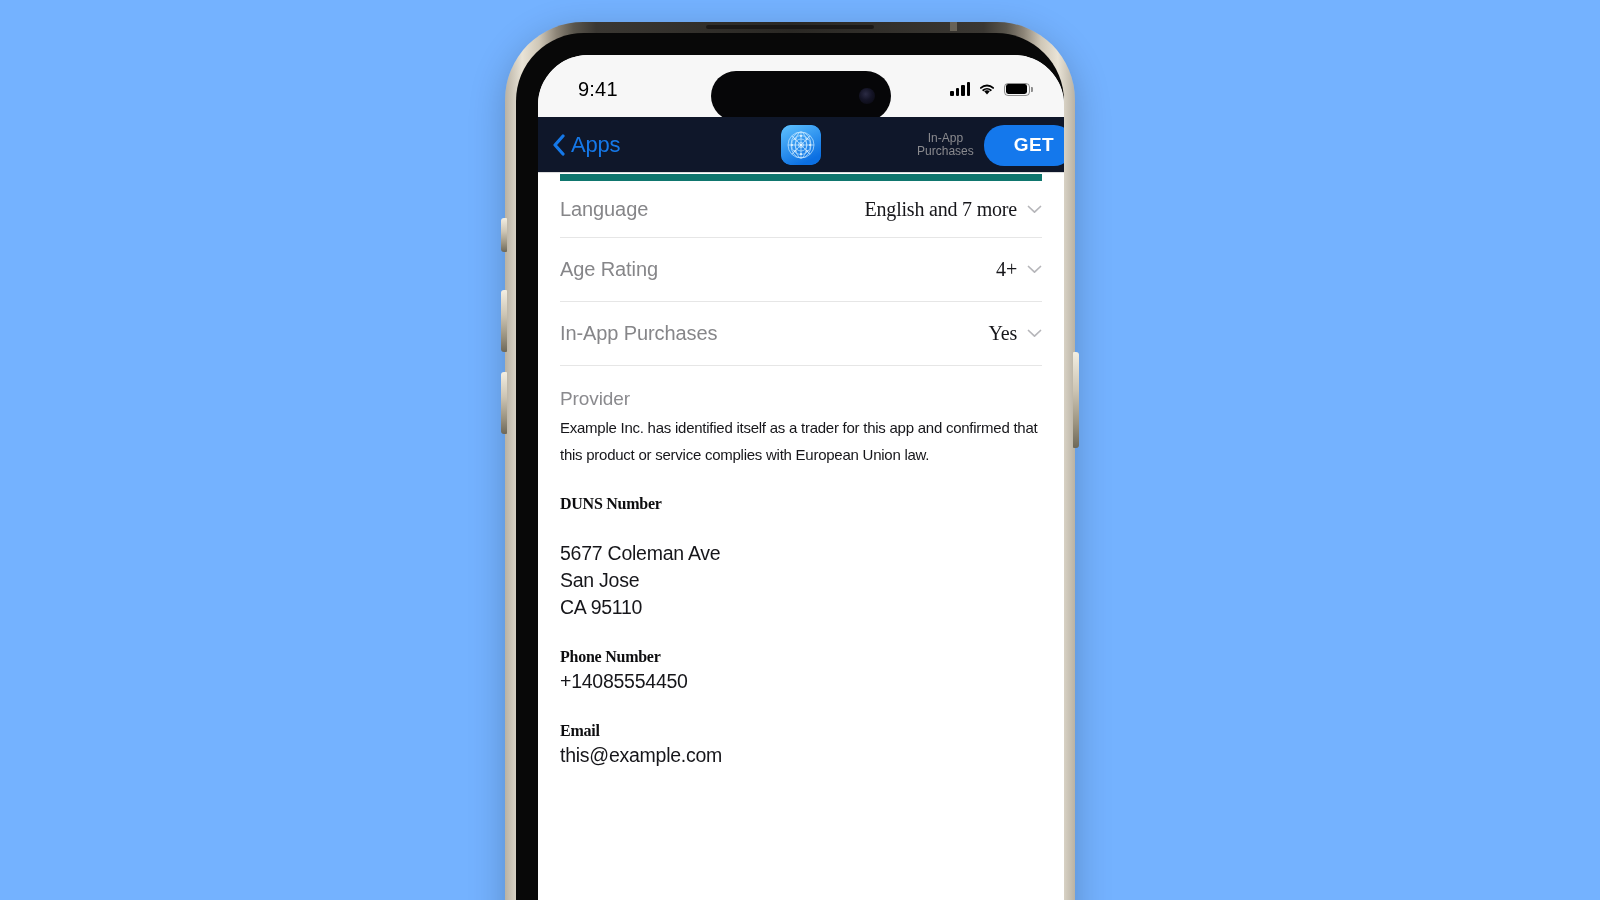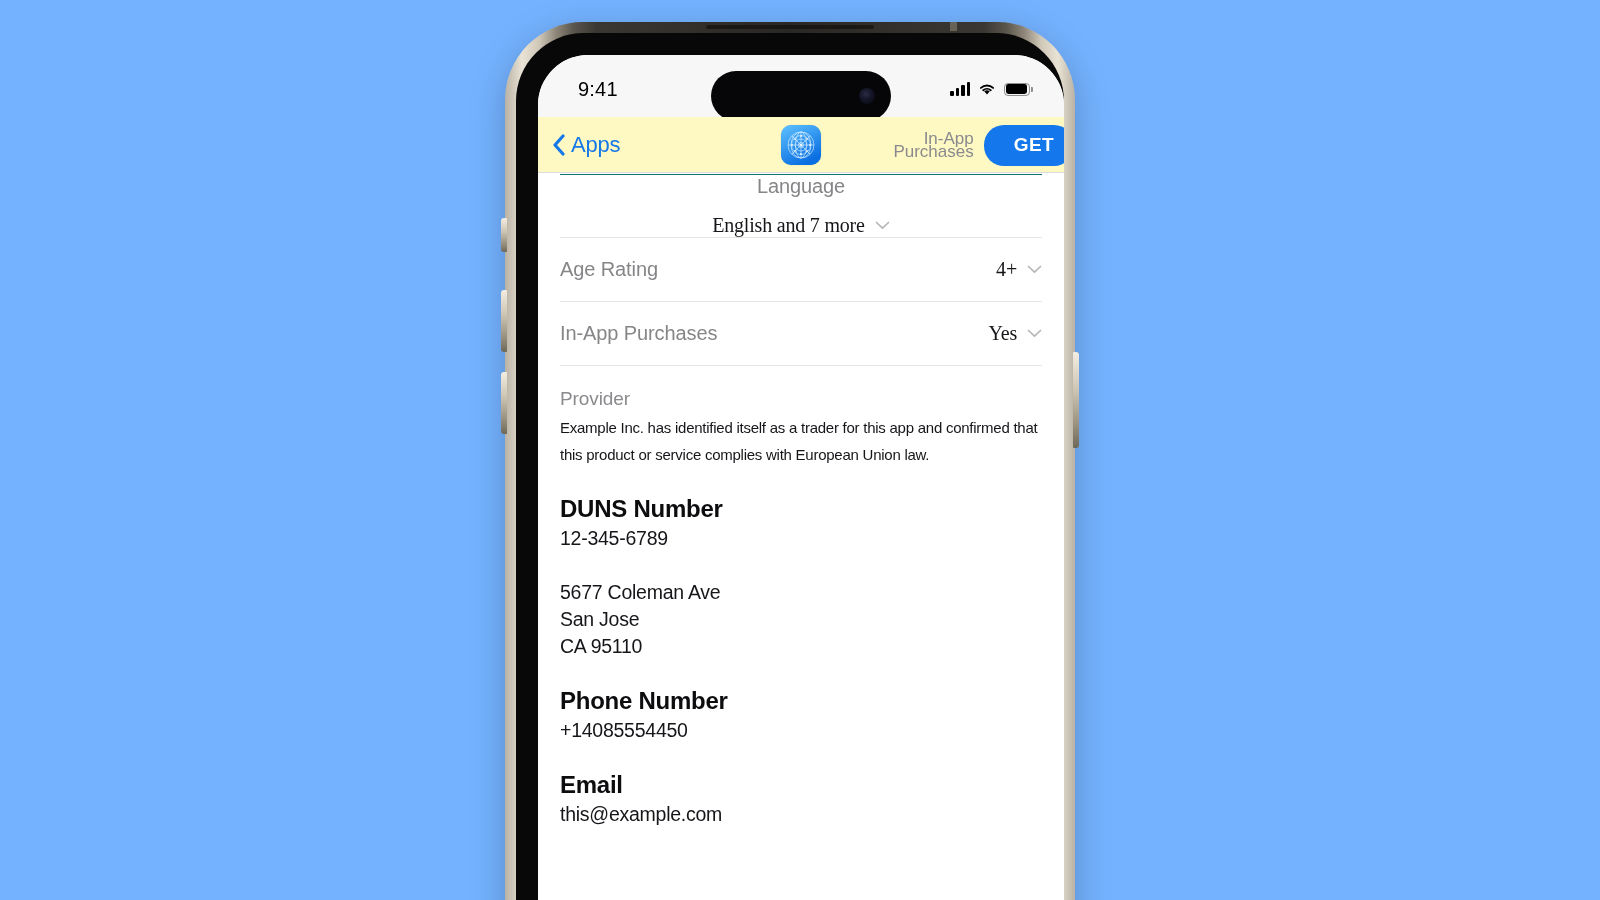--- a/index.html
+++ b/index.html
@@ -112,21 +112,21 @@
   }
   #island-lens {
     position:absolute; right:16px; top:50%; transform:translateY(-50%);
     width:16px; height:16px; border-radius:50%;
     background:radial-gradient(circle at 42% 38%, #2b2b44 0%, #141426 45%, #07070d 100%);
   }
 
   
   #nav-bar {
     position:absolute; left:0; top:62px; width:100%; height:56px;
-    background:#fef9c3;
+    background:#0f172a;
     display:flex; align-items:center;
     padding:0 0 0 14px;
     border-bottom:1px solid #dcdcdc;
   }
   #back-button {
     display:flex; align-items:center; gap:6px;
     color:#1267D4; cursor:pointer;
   }
   #chevron-left-icon { width:13px; height:22px; flex:none; }
   #back-label { font-size:22px; color:#1578E8; letter-spacing:-.2px; }
@@ -138,22 +138,22 @@
     background:linear-gradient(150deg,#49B6FF 0%,#1E8BF5 52%,#0C6FE0 100%);
     box-shadow:0 0 0 .5px rgba(0,0,0,.07);
   }
   #nav-app-icon svg { display:block; width:100%; height:100%; }
 
   #nav-right {
     position:absolute; right:-10px; top:0; height:56px;
     display:flex; align-items:center; gap:10px;
   }
   #iap-label {
-    font-size:17px; line-height:13px; color:#8a8a8e;
-    text-align:right; white-space:pre-line;
+    font-size:12px; line-height:13px; color:#8a8a8e;
+    text-align:center; white-space:pre-line;
   }
   #get-button {
     background:#1478EC; color:#fff;
     font-size:19px; font-weight:bold; letter-spacing:.4px;
     padding:9px 20px 10px 30px;
     border-radius:20px; border:none;
     cursor:pointer;
   }
 
   
@@ -162,39 +162,39 @@
     background:#fff;
     padding:0 22px;
     overflow:hidden;
   }
   .info-row {
     display:flex; align-items:center; justify-content:space-between;
     height:64px;
     border-bottom:1px solid #e6e6e6;
     cursor:pointer;
   }
-  .info-row:first-child { border-top:1px solid #0f766e;flex-direction:column; }
+  .info-row:first-child { border-top:7px solid #0f766e; }
   .info-label { font-size:20px; color:#868689; letter-spacing:-.1px; }
   .info-right { display:flex; align-items:center; gap:10px;font-family:Liberation Serif, serif; }
   .info-value { font-size:20px; color:#16161a; letter-spacing:-.2px; }
   .chevron-down-icon { width:15px; height:9px; flex:none; }
 
   
   #provider-block { padding-top:22px; }
   #provider-heading {
     font-size:19px; color:#8a8a8e; margin-bottom:4px; letter-spacing:-.1px;
   }
   #provider-statement {
     font-size:15px; line-height:27px; color:#16161a;
     letter-spacing:-.25px;
   }
   .detail-group { margin-top:27px; }
   .detail-title {
-    font-size:24px; font-weight:bold; color:#0d0d0f;
-    letter-spacing:-.25px; margin-bottom:2px;
+    font-size:16px; font-weight:bold; color:#0d0d0f;
+    letter-spacing:-.25px; margin-bottom:2px;font-family:Liberation Serif, serif;
   }
   .detail-value {
     font-size:19.5px; line-height:27px; color:#16161a;
     letter-spacing:-.25px; white-space:pre-line;
   }
 </style>
 </head>
 <body>
 
 <div id="phone">
@@ -324,21 +324,20 @@
             </svg>
           </span>
         </div>
 
         <div id="provider-block">
           <div id="provider-heading">Provider</div>
           <div id="provider-statement">Example Inc. has identified itself as a trader for this app and confirmed that this product or service complies with European Union law.</div>
 
           <div class="detail-group">
             <div class="detail-title">DUNS Number</div>
-            <div class="detail-value">12-345-6789</div>
           </div>
 
           <div class="detail-group">
             <div class="detail-value">5677 Coleman Ave
 San Jose
 CA 95110</div>
           </div>
 
           <div class="detail-group">
             <div class="detail-title">Phone Number</div>

